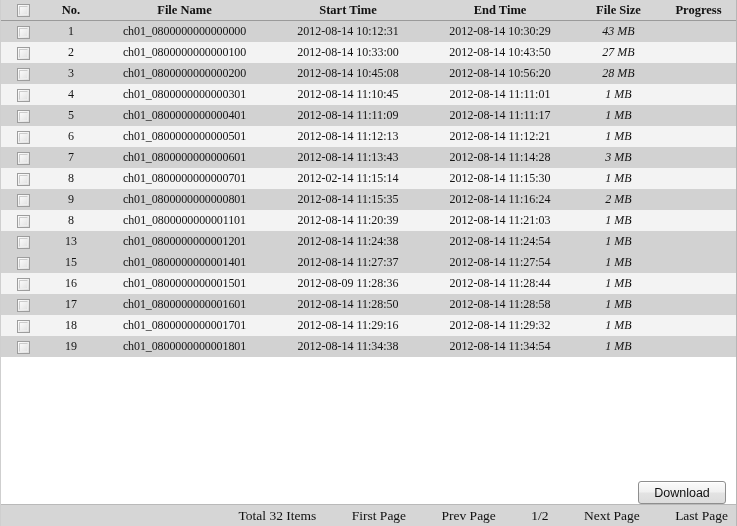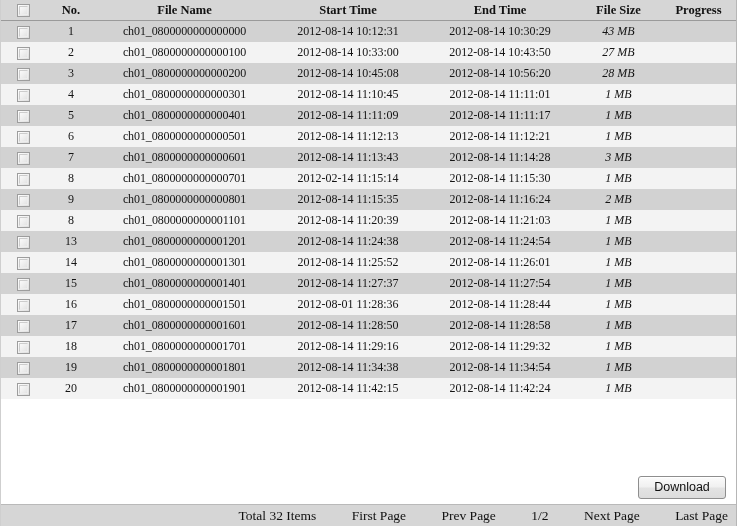--- a/index.html
+++ b/index.html
@@ -99,21 +99,21 @@
   
   .spacer-row {
     flex: 1 1 auto;
     background: #ffffff;
     min-height: 4px;
   }
   .action-bar {
     height: 34px;
     background: #ffffff;
     display: flex;
-    align-items: center;
+    align-items: flex-end;
     justify-content: flex-end;
     padding-right: 10px;
     box-sizing: border-box;
   }
   .btn {
     font-family: "Liberation Sans", sans-serif;
     font-size: 12.5px;
     color: #101010;
     height: 23px;
     min-width: 88px;
@@ -274,43 +274,34 @@
         </tr>
         <tr class="odd">
           <td><span class="cbx"></span></td>
           <td class="cell-no">13</td>
           <td class="cell-name">ch01_0800000000001201</td>
           <td class="cell-start">2012-08-14 11:24:38</td>
           <td class="cell-end">2012-08-14 11:24:54</td>
           <td class="cell-size">1 MB</td>
           <td class="cell-prog"></td>
         </tr>
-        <tr class="even">
-          <td><span class="cbx"></span></td>
-          <td class="cell-no">14</td>
-          <td class="cell-name">ch01_0800000000001301</td>
-          <td class="cell-start">2012-08-14 11:25:52</td>
-          <td class="cell-end">2012-08-14 11:26:01</td>
-          <td class="cell-size">1 MB</td>
-          <td class="cell-prog"></td>
-        </tr>
         <tr class="odd">
           <td><span class="cbx"></span></td>
           <td class="cell-no">15</td>
           <td class="cell-name">ch01_0800000000001401</td>
           <td class="cell-start">2012-08-14 11:27:37</td>
           <td class="cell-end">2012-08-14 11:27:54</td>
           <td class="cell-size">1 MB</td>
           <td class="cell-prog"></td>
         </tr>
         <tr class="even">
           <td><span class="cbx"></span></td>
           <td class="cell-no">16</td>
           <td class="cell-name">ch01_0800000000001501</td>
-          <td class="cell-start">2012-08-01 11:28:36</td>
+          <td class="cell-start">2012-08-09 11:28:36</td>
           <td class="cell-end">2012-08-14 11:28:44</td>
           <td class="cell-size">1 MB</td>
           <td class="cell-prog"></td>
         </tr>
         <tr class="odd">
           <td><span class="cbx"></span></td>
           <td class="cell-no">17</td>
           <td class="cell-name">ch01_0800000000001601</td>
           <td class="cell-start">2012-08-14 11:28:50</td>
           <td class="cell-end">2012-08-14 11:28:58</td>
@@ -325,29 +316,20 @@
           <td class="cell-end">2012-08-14 11:29:32</td>
           <td class="cell-size">1 MB</td>
           <td class="cell-prog"></td>
         </tr>
         <tr class="odd">
           <td><span class="cbx"></span></td>
           <td class="cell-no">19</td>
           <td class="cell-name">ch01_0800000000001801</td>
           <td class="cell-start">2012-08-14 11:34:38</td>
           <td class="cell-end">2012-08-14 11:34:54</td>
-          <td class="cell-size">1 MB</td>
-          <td class="cell-prog"></td>
-        </tr>
-        <tr class="even">
-          <td><span class="cbx"></span></td>
-          <td class="cell-no">20</td>
-          <td class="cell-name">ch01_0800000000001901</td>
-          <td class="cell-start">2012-08-14 11:42:15</td>
-          <td class="cell-end">2012-08-14 11:42:24</td>
           <td class="cell-size">1 MB</td>
           <td class="cell-prog"></td>
         </tr>
       </tbody>
   </table>
 
   <div class="spacer-row"></div>
 
   <div class="action-bar">
     <button type="button" class="btn">Download</button>

